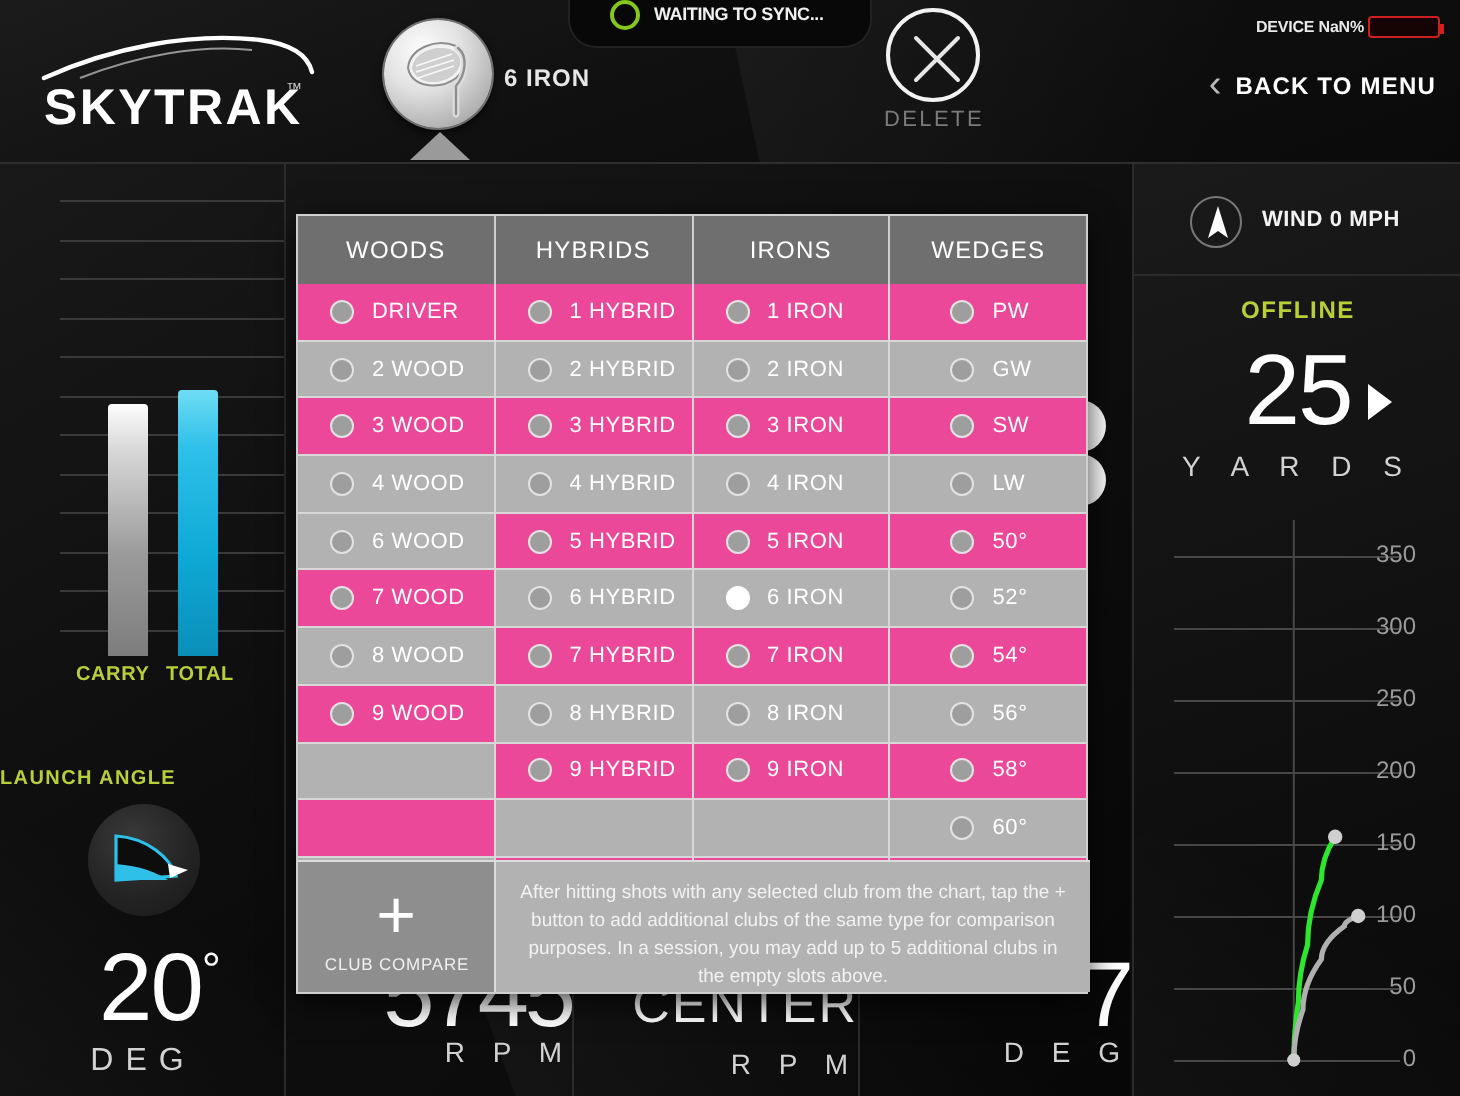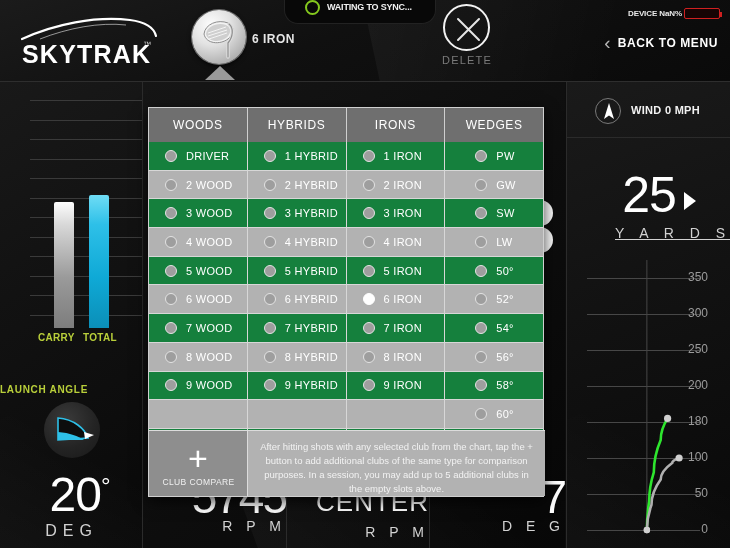--- a/index.html
+++ b/index.html
@@ -222,21 +222,21 @@
   #club-cols { display: flex; height: 325px; }
   .club-col {
     flex: 1; border-right: 1px solid #d7d7d7;
     display: flex; flex-direction: column;
   }
   .club-col:last-child { border-right: none; }
   .club-item {
     height: 28.7px; display: flex; align-items: center;
     padding-left: 16px;
     border-bottom: 1px solid #d7d7d7;
-    background: #15803d;
+    background: #ec4899;
   }
   .club-item.alt { background: #b2b2b2; }
   .club-item.empty { padding-left: 0; }
   .radio {
     width: 12px; height: 12px; border-radius: 50%;
     border: 1px solid #e3e3e3; background: #9e9e9e;
     margin-right: 9px; flex: none;
   }
   .radio.on { background: #ffffff; border-color: #ffffff; }
   .club-text { color: #fff; font-size: 11px; letter-spacing: 0.3px; }
@@ -298,22 +298,22 @@
     color: #fff; font-size: 50px; font-weight: 300; letter-spacing: -1px;
   }
   #offline-arrow {
     position: absolute; left: 117px; top: 110px;
     width: 0; height: 0;
     border-top: 9px solid transparent;
     border-bottom: 9px solid transparent;
     border-left: 12px solid #fff;
   }
   #offline-unit {
-    position: absolute; left: 0; top: 143px; width: 164px; text-align: right;
-    color: #d2d2d2; font-size: 14px; letter-spacing: 6px; text-decoration: underline;
+    position: absolute; left: 0; top: 143px; width: 164px; text-align: center;
+    color: #d2d2d2; font-size: 14px; letter-spacing: 6px;
   }
   #traj { position: absolute; left: 0; top: 170px; width: 164px; height: 296px; }
   .tick-label {
     position: absolute; right: 23px; color: #9b9b9b; font-size: 12px;
     text-align: left;
   }
   .tick-line { position: absolute; left: 20px; width: 113px; height: 1px; background: #474747; }
 </style>
 </head>
 <body>
@@ -447,24 +447,20 @@
             <span class="club-text">2 WOOD</span>
           </div>
           <div class="club-item">
             <span class="radio"></span>
             <span class="club-text">3 WOOD</span>
           </div>
           <div class="club-item alt">
             <span class="radio"></span>
             <span class="club-text">4 WOOD</span>
           </div>
-          <div class="club-item">
-            <span class="radio"></span>
-            <span class="club-text">5 WOOD</span>
-          </div>
           <div class="club-item alt">
             <span class="radio"></span>
             <span class="club-text">6 WOOD</span>
           </div>
           <div class="club-item">
             <span class="radio"></span>
             <span class="club-text">7 WOOD</span>
           </div>
           <div class="club-item alt">
             <span class="radio"></span>
@@ -619,33 +615,34 @@
 
     <div id="wind-row">
       <div id="wind-dial">
         <svg width="26" height="26" viewBox="0 0 26 26">
           <path d="M13 4 L18 20 L13 16.5 L8 20 Z" fill="#ffffff"></path>
         </svg>
       </div>
       <div id="wind-text">WIND 0 MPH</div>
     </div>
 
+    <div id="offline">OFFLINE</div>
     <div id="offline-val">25</div>
     <div id="offline-arrow"></div>
     <div id="offline-unit">Y A R D S</div>
 
     <div id="traj">
         <div class="tick-line" style="top: 278px;"></div>
         <div class="tick-label" style="top: 270px;">0</div>
         <div class="tick-line" style="top: 242px;"></div>
         <div class="tick-label" style="top: 234px;">50</div>
         <div class="tick-line" style="top: 206px;"></div>
         <div class="tick-label" style="top: 198px;">100</div>
         <div class="tick-line" style="top: 170px;"></div>
-        <div class="tick-label" style="top: 162px;">180</div>
+        <div class="tick-label" style="top: 162px;">150</div>
         <div class="tick-line" style="top: 134px;"></div>
         <div class="tick-label" style="top: 126px;">200</div>
         <div class="tick-line" style="top: 98px;"></div>
         <div class="tick-label" style="top: 90px; margin-left: 41px;">250</div>
         <div class="tick-line" style="top: 62px;"></div>
         <div class="tick-label" style="top: 54px;">300</div>
         <div class="tick-line" style="top: 26px;"></div>
         <div class="tick-label" style="top: 18px;">350</div>
         <svg width="164" height="296" style="position: absolute; left: 0px; top: 0px;">
           <line x1="79.89" x2="79.89" y1="8" y2="278" stroke="#474747" stroke-width="1"></line>

